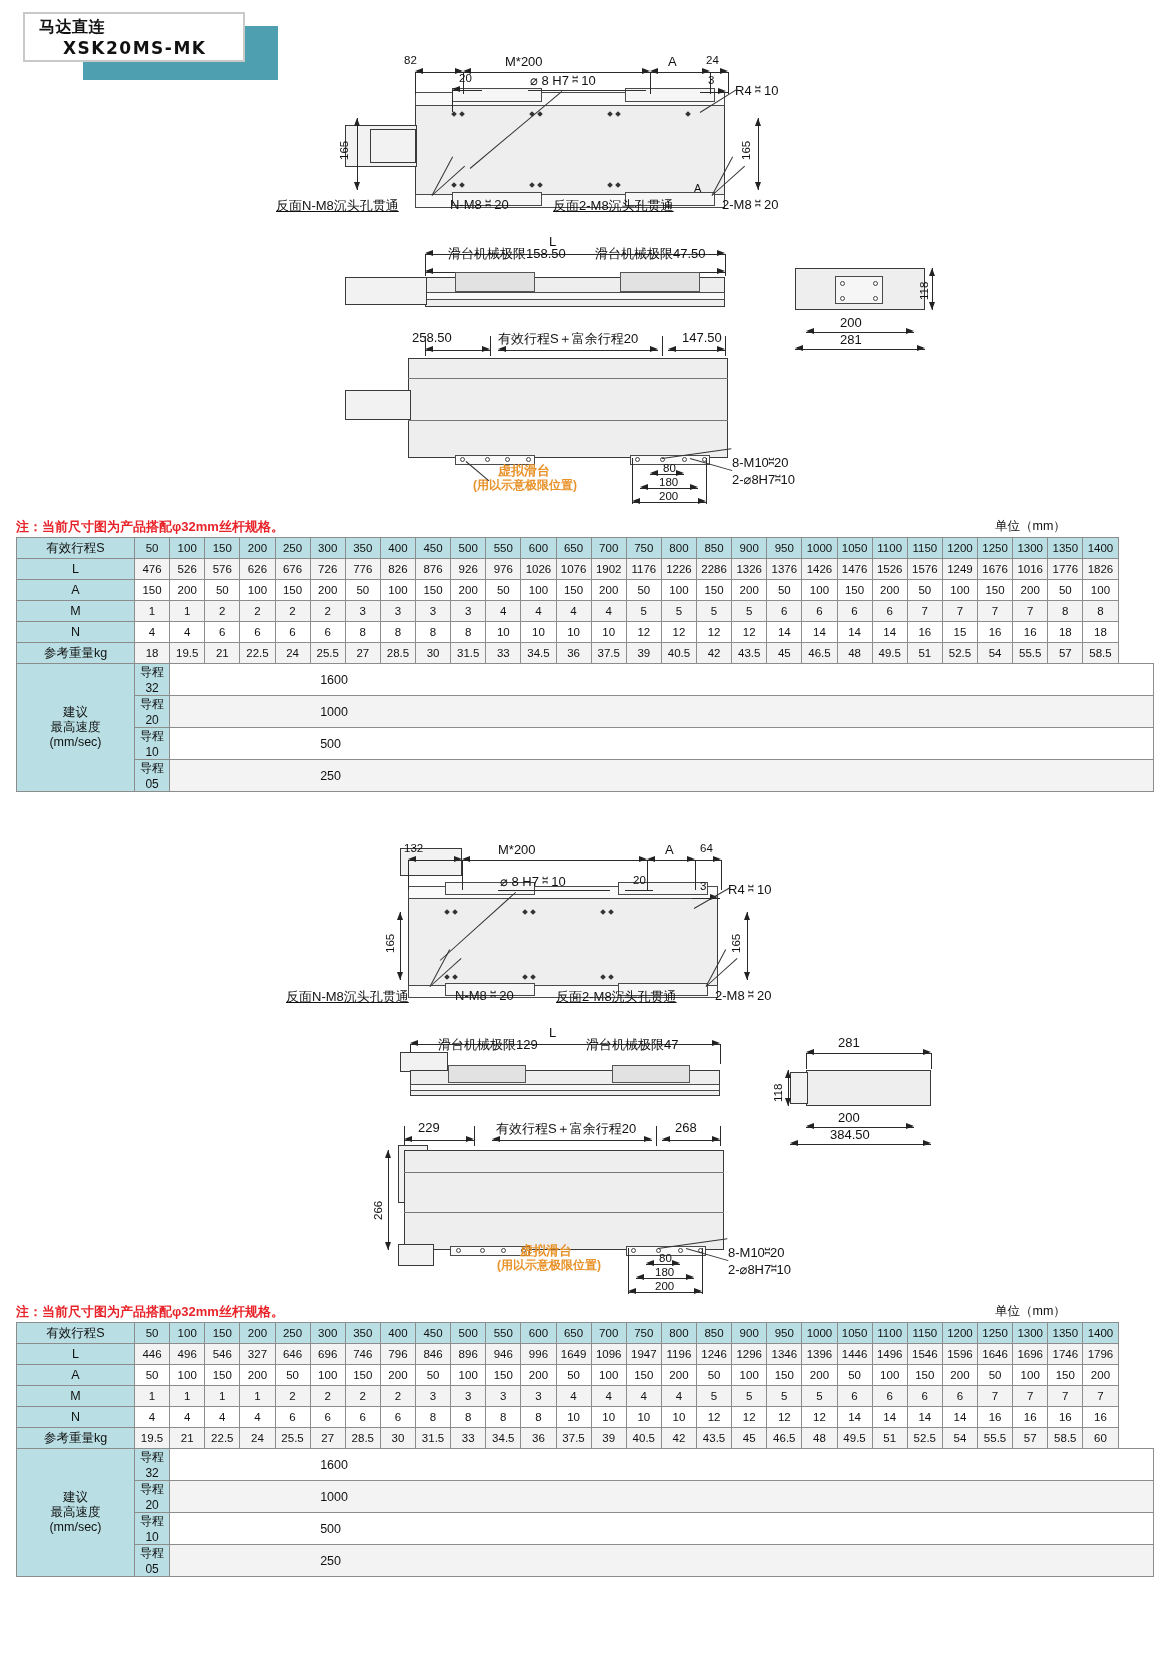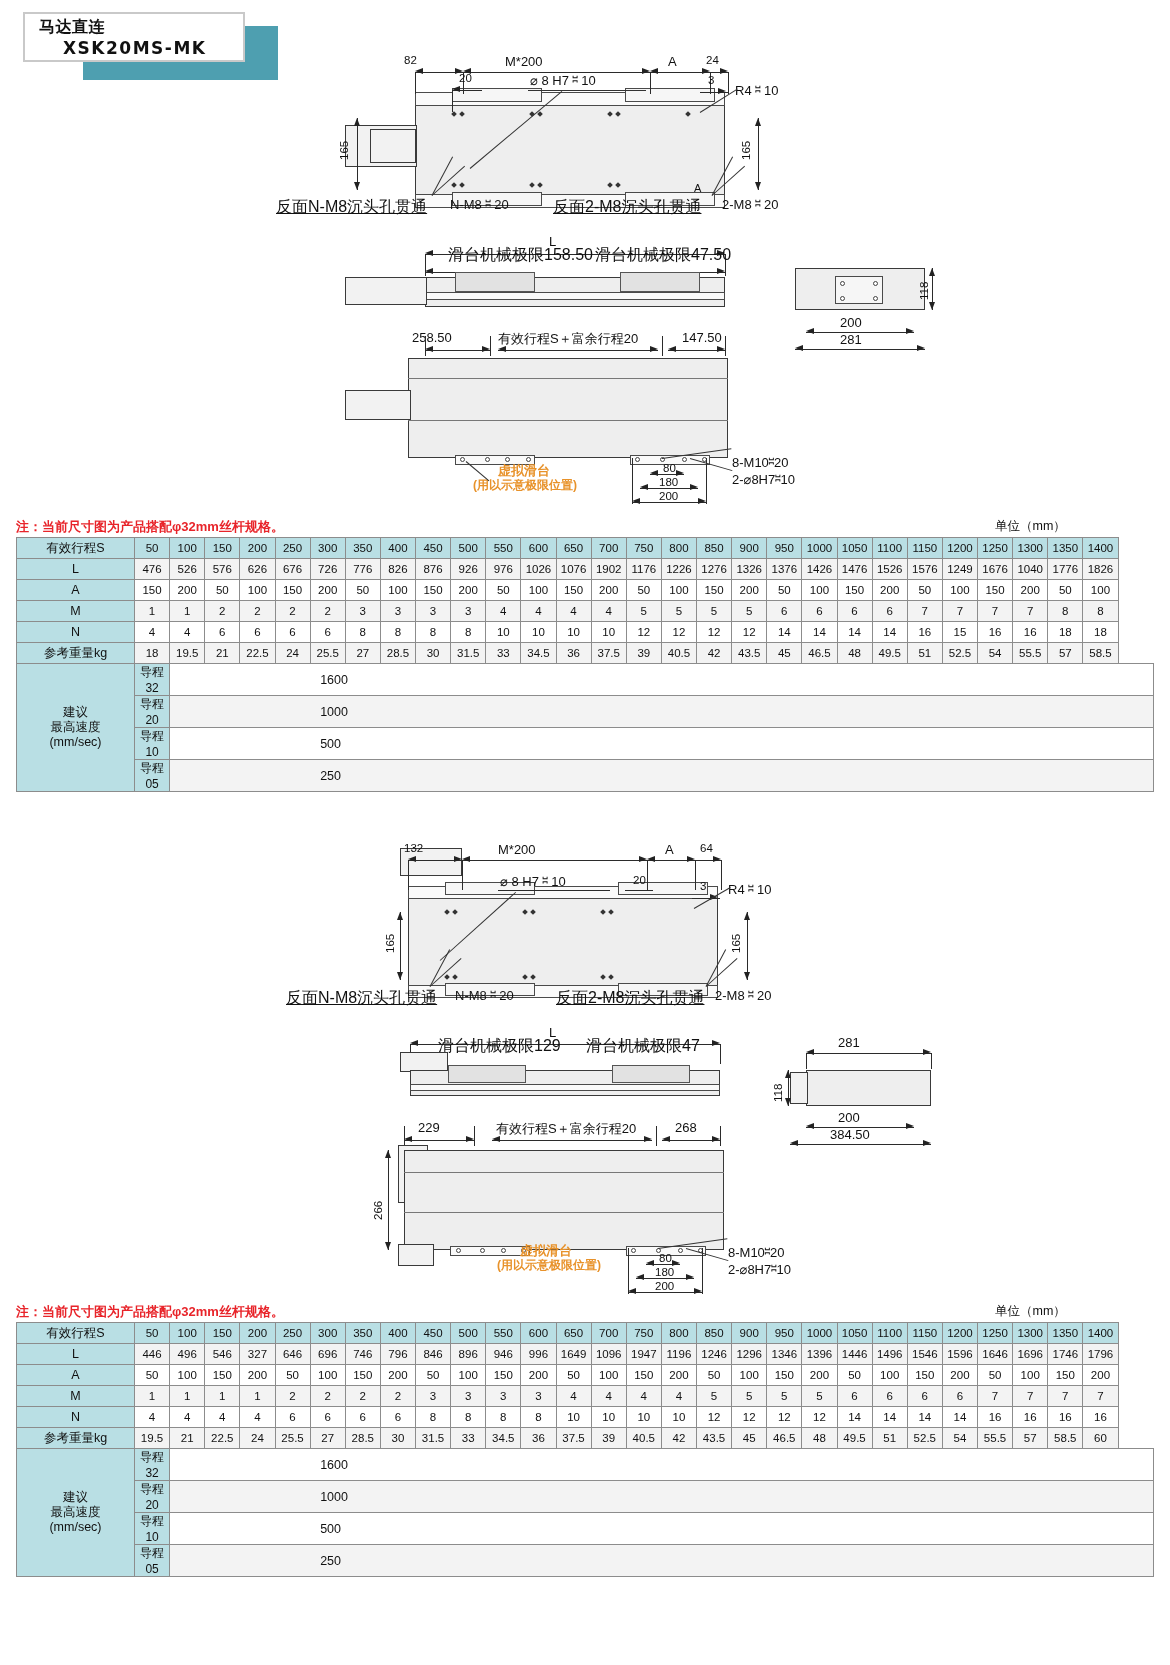--- a/index.html
+++ b/index.html
@@ -45,21 +45,21 @@
   }
   .body-fill2 { position:absolute; background:#f6f6f6; border:1px solid #4a4a4a; }
   .body-fill3 { position:absolute; background:#e2e2e2; border:1px solid #555; }
   .rail { position:absolute; background:#fafafa; border:1px solid #4a4a4a; }
   .motor { position:absolute; background:#f2f2f2; border:1px solid #3a3a3a; }
 
   .dim-txt {
     position:absolute; font-size:11.5px; color:#111;
     font-family:"Liberation Sans",sans-serif; white-space:nowrap;
   }
-  .dim-txt.cn { font-size:16px; }
+  .dim-txt.cn { font-size:13px; }
   .dim-v {
     position:absolute; font-size:11.5px; color:#111; white-space:nowrap;
     transform:rotate(-90deg); transform-origin:left top;
   }
   .lead { position:absolute; background:#333; height:1px; transform-origin:left center; }
   .arrow-l, .arrow-r {
     position:absolute; width:0; height:0;
     border-top:3.5px solid transparent; border-bottom:3.5px solid transparent;
   }
   .arrow-l { border-right:8px solid #222; }
@@ -352,30 +352,30 @@
           <td class="val">776</td>
           <td class="val">826</td>
           <td class="val">876</td>
           <td class="val">926</td>
           <td class="val">976</td>
           <td class="val">1026</td>
           <td class="val">1076</td>
           <td class="val">1902</td>
           <td class="val">1176</td>
           <td class="val">1226</td>
-          <td class="val">1276</td>
+          <td class="val">2286</td>
           <td class="val">1326</td>
           <td class="val">1376</td>
           <td class="val">1426</td>
           <td class="val">1476</td>
           <td class="val">1526</td>
           <td class="val">1576</td>
           <td class="val">1249</td>
           <td class="val">1676</td>
-          <td class="val">1040</td>
+          <td class="val">1016</td>
           <td class="val">1776</td>
           <td class="val">1826</td>
         </tr>
         <tr>
           <td class="rowlbl">A</td>
           <td class="valw">150</td>
           <td class="valw">200</td>
           <td class="valw">50</td>
           <td class="valw">100</td>
           <td class="valw">150</td>

